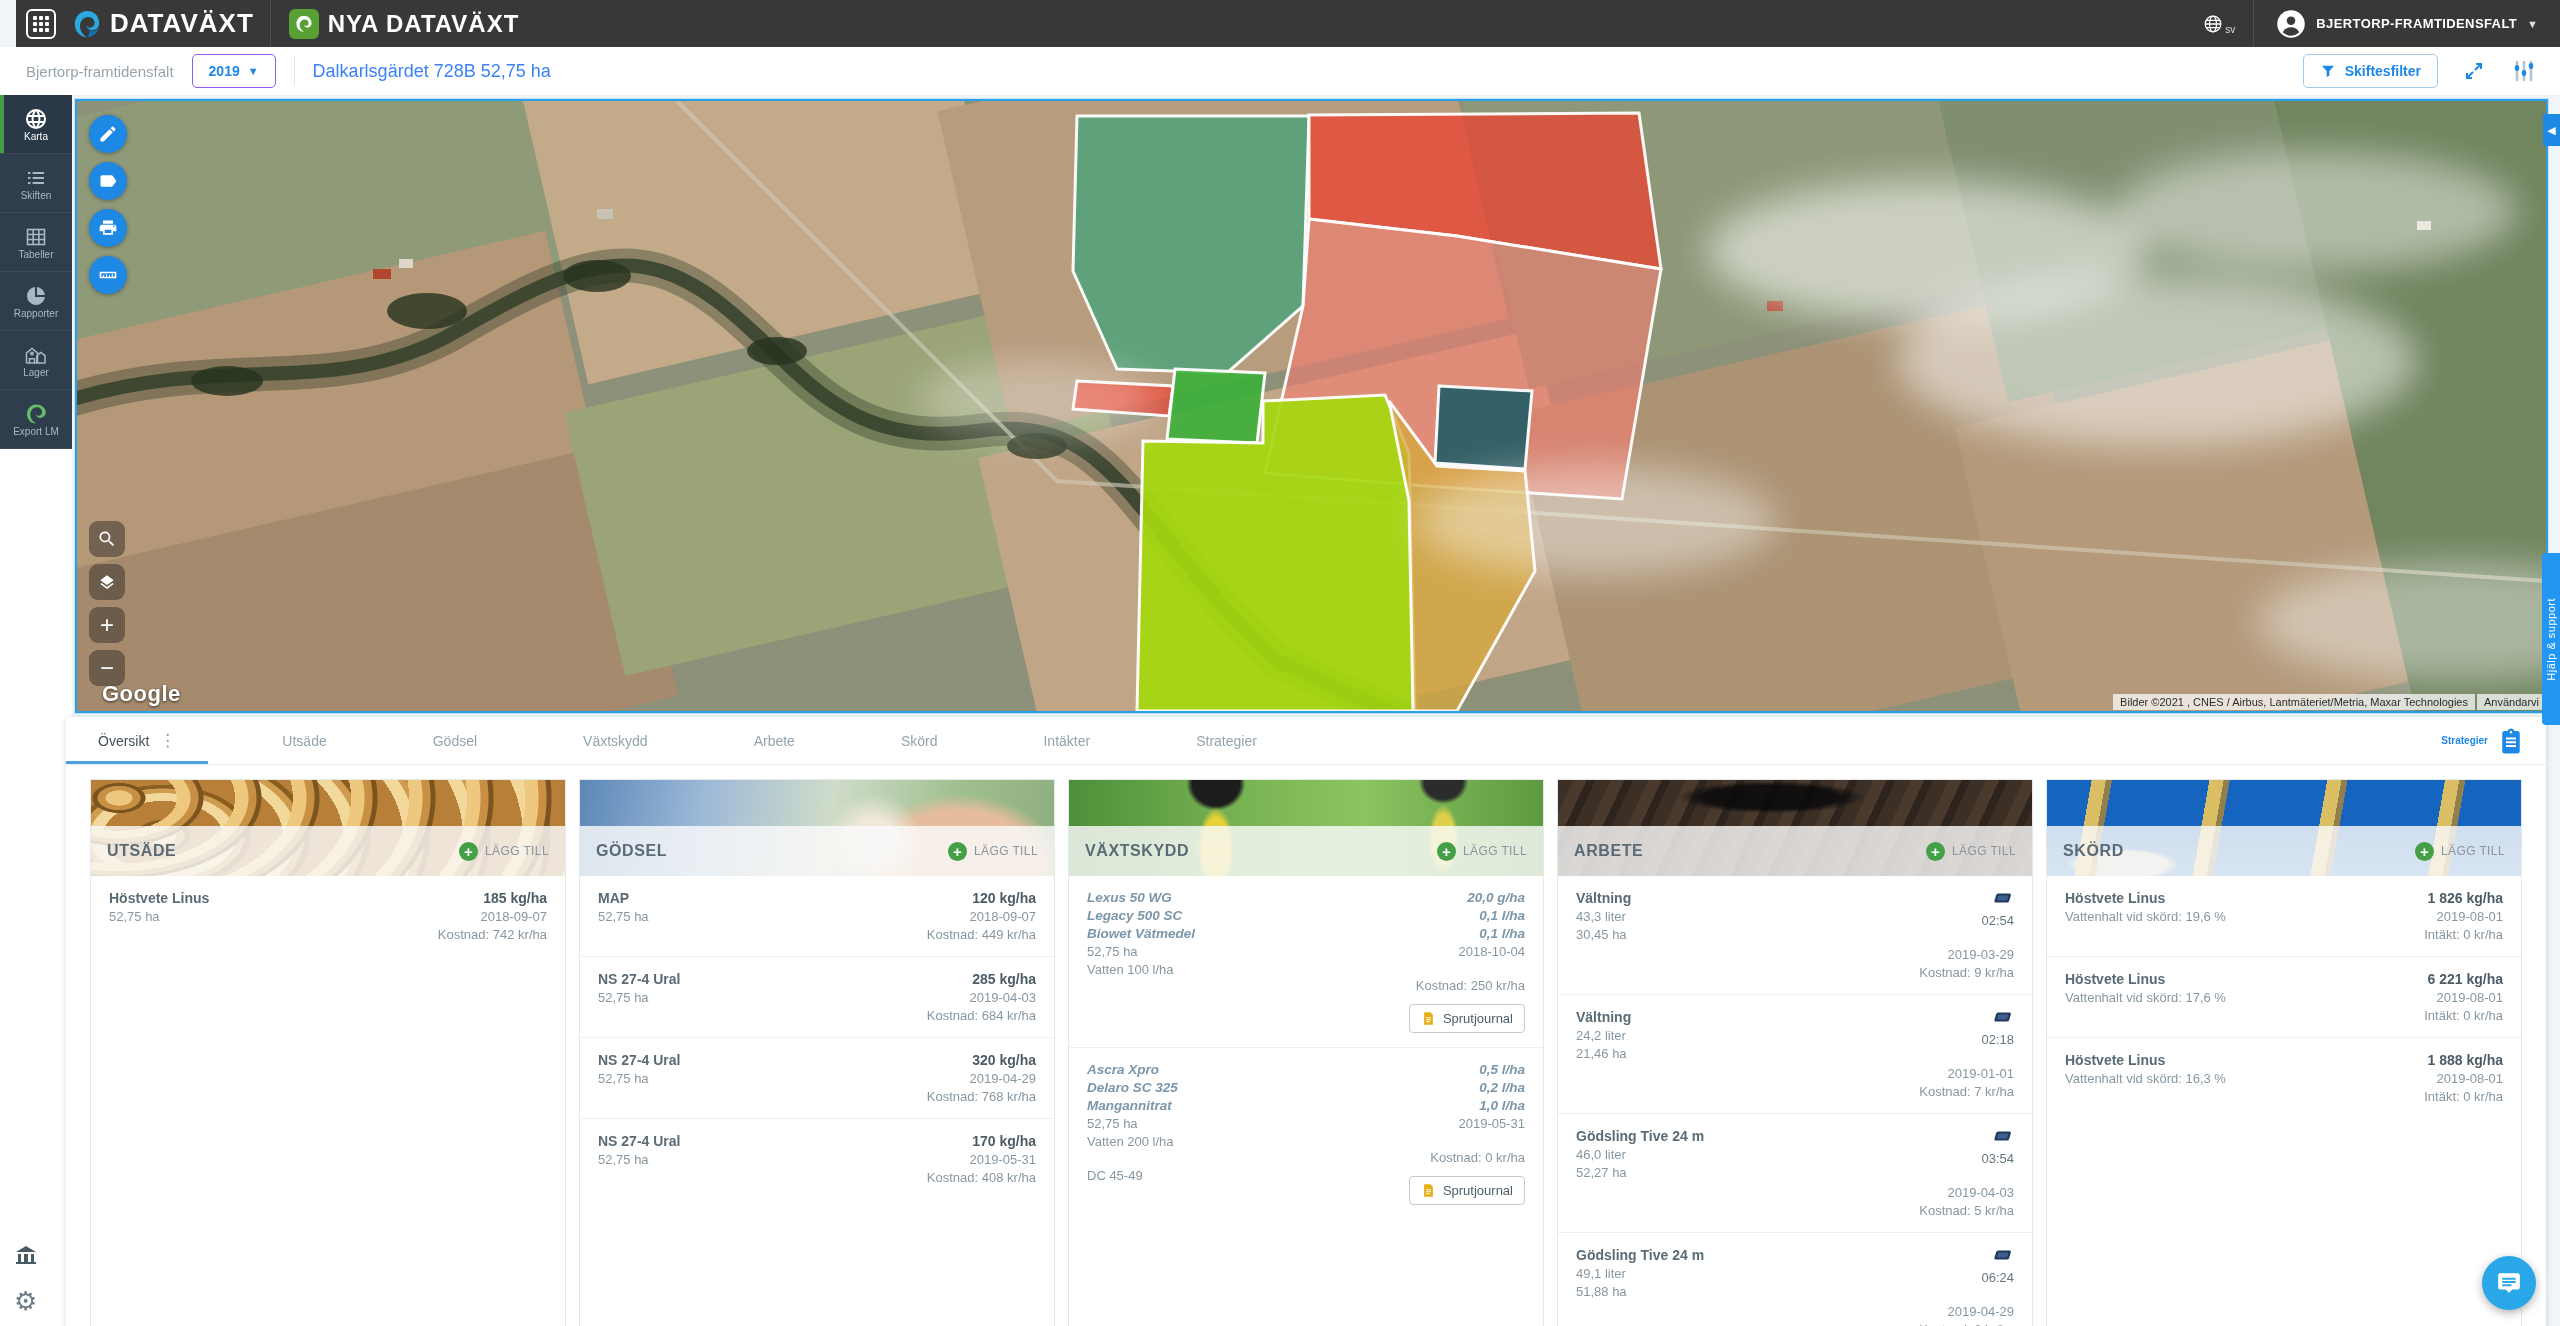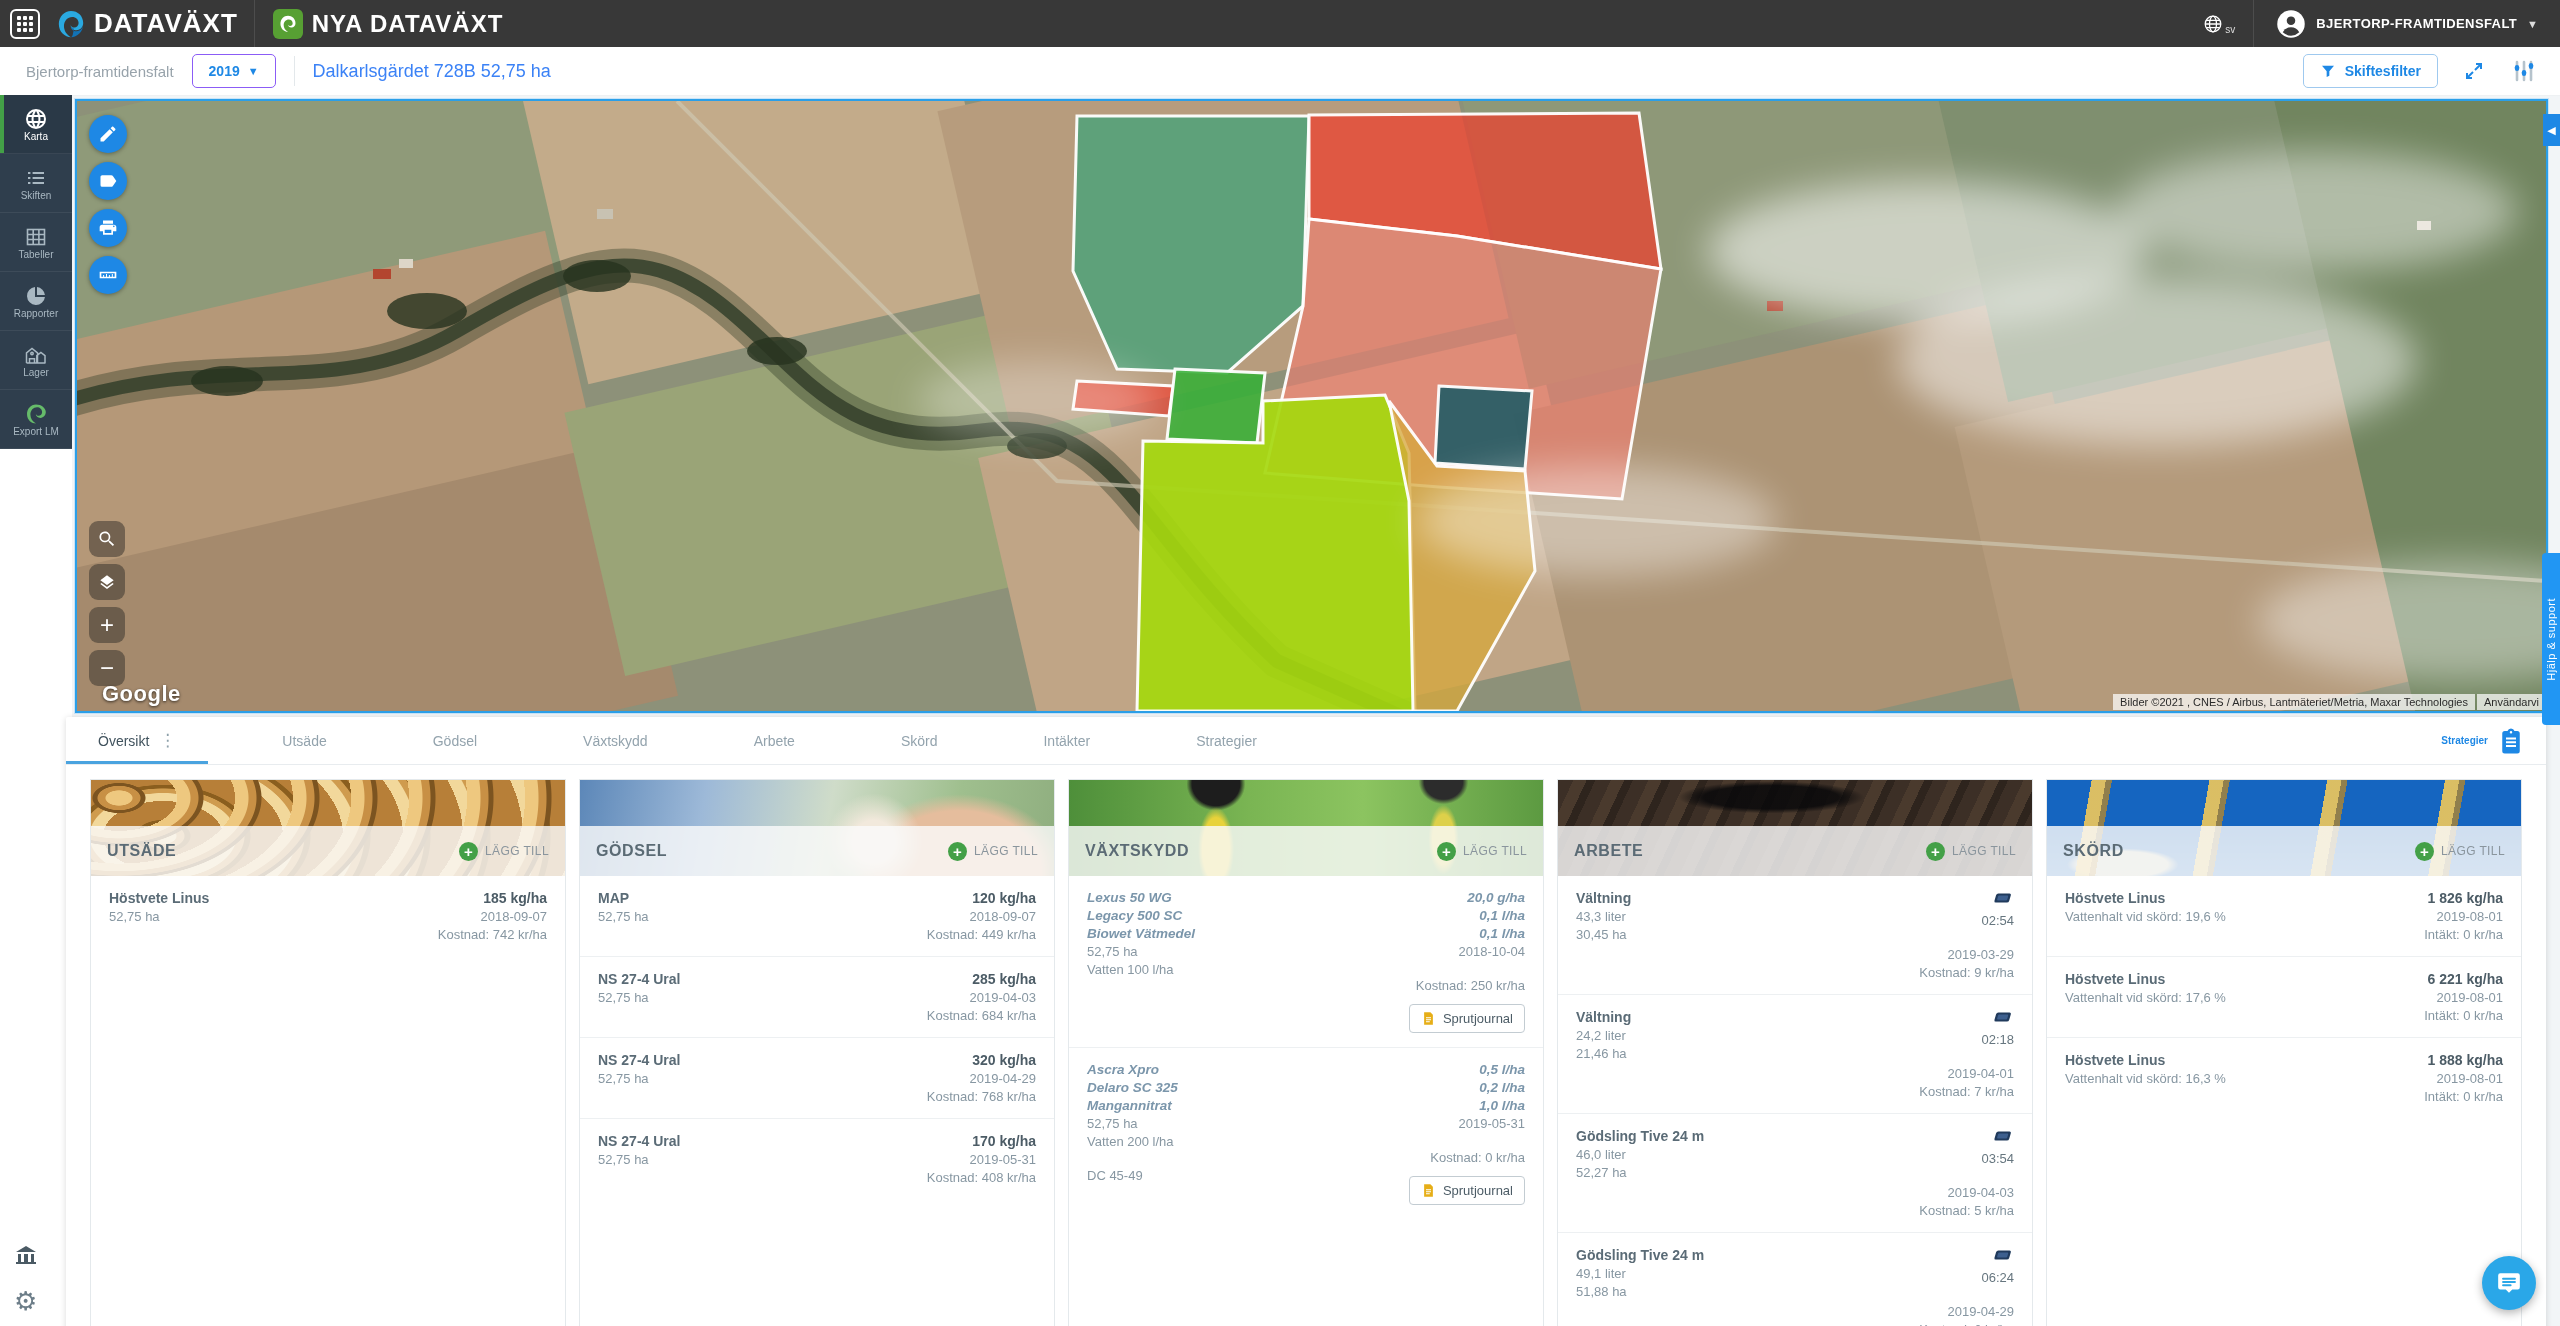--- a/index.html
+++ b/index.html
@@ -1,20 +1,20 @@
 <!DOCTYPE html>
 <html style="--topbar-bg: #383838; --sidebar-bg: #2f3e4d; --accent-blue: #1e88e5; --green: #43a047; --product-blue: #7b96ab; --field-teal: rgba(35,165,120,0.6); --field-green: rgba(55,175,55,0.88); --field-red: rgba(238,62,44,0.72); --field-salmon: rgba(242,125,112,0.62); --field-darkteal: rgba(22,88,100,0.85); --field-lime: rgba(165,216,14,0.92); --field-ochre: rgba(214,168,62,0.78);"><head>
 <meta charset="utf-8">
 <style>
   html,body{margin:0;padding:0;}
   body{width:2560px;height:1326px;overflow:hidden;background:#f2f5f7;font-family:"Liberation Sans",sans-serif;position:relative;}
   .app{position:absolute;inset:0;}
 
   
-  .topbar{position:absolute;left:0;top:0;right:0;height:47px;background:var(--topbar-bg,#383838);display:flex;align-items:center;justify-content:space-between;color:#fff;}
+  .topbar{position:absolute;left:16px;top:0;right:0;height:47px;background:var(--topbar-bg,#383838);display:flex;align-items:center;justify-content:space-between;color:#fff;}
   .tb-left{display:flex;align-items:center;height:100%;}
   .apps-btn{width:30px;height:30px;margin:0 12px 0 10px;border:2px solid #fff;border-radius:6px;background:transparent;display:flex;align-items:center;justify-content:center;cursor:pointer;padding:0;}
   .apps-btn svg{width:18px;height:18px;}
   .brand{display:flex;align-items:center;gap:8px;padding:0 16px 0 4px;height:100%;cursor:pointer;}
   .brand-txt{font-size:26px;font-weight:800;letter-spacing:1px;color:#fff;}
   .tb-sep{width:1px;height:47px;background:#4d4d4d;}
   .brand2{display:flex;align-items:center;gap:9px;padding:0 18px;height:100%;cursor:pointer;}
   .nya-ic{width:30px;height:30px;border-radius:6px;background:#57a033;display:flex;align-items:center;justify-content:center;}
   .nya-ic svg{width:22px;height:22px;}
   .tb-right{display:flex;align-items:center;height:100%;}
@@ -643,21 +643,21 @@
               </div>
               <div class="ccol right">
                 <span class="row-icon"><svg viewBox="0 0 26 16">
                     <g transform="skewX(-16)">
                       <rect x="8" y="3" width="16" height="10" rx="2" fill="#203a5c"></rect>
                       <rect x="10.5" y="5.4" width="11" height="5.2" rx="1" fill="#3d5f8e"></rect>
                     </g>
                   </svg></span>
                 <span class="ln-time">02:18</span>
                 <div class="ln-gap"></div>
-                <span class="ln-sub">2019-04-01</span>
+                <span class="ln-sub">2019-01-01</span>
                 <span class="ln-sub">Kostnad: 7 kr/ha</span>
               </div>
             </div>
             <div class="crow">
               <div class="ccol left">
                 <span class="ln-name">Gödsling Tive 24 m</span>
                 <span class="ln-sub">46,0 liter</span>
                 <span class="ln-sub">52,27 ha</span>
               </div>
               <div class="ccol right">

